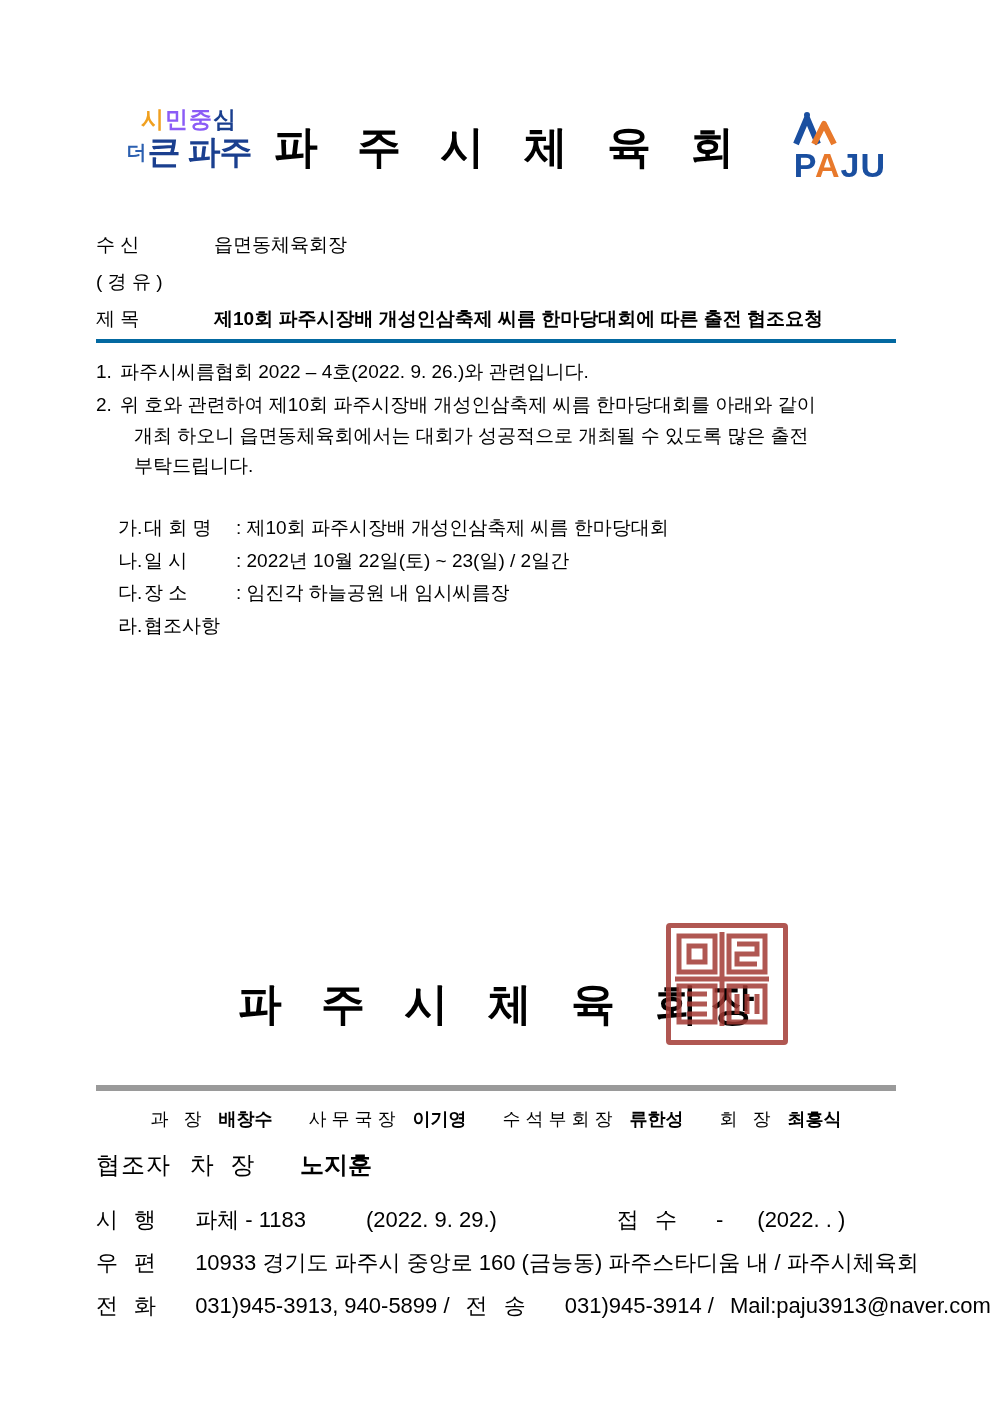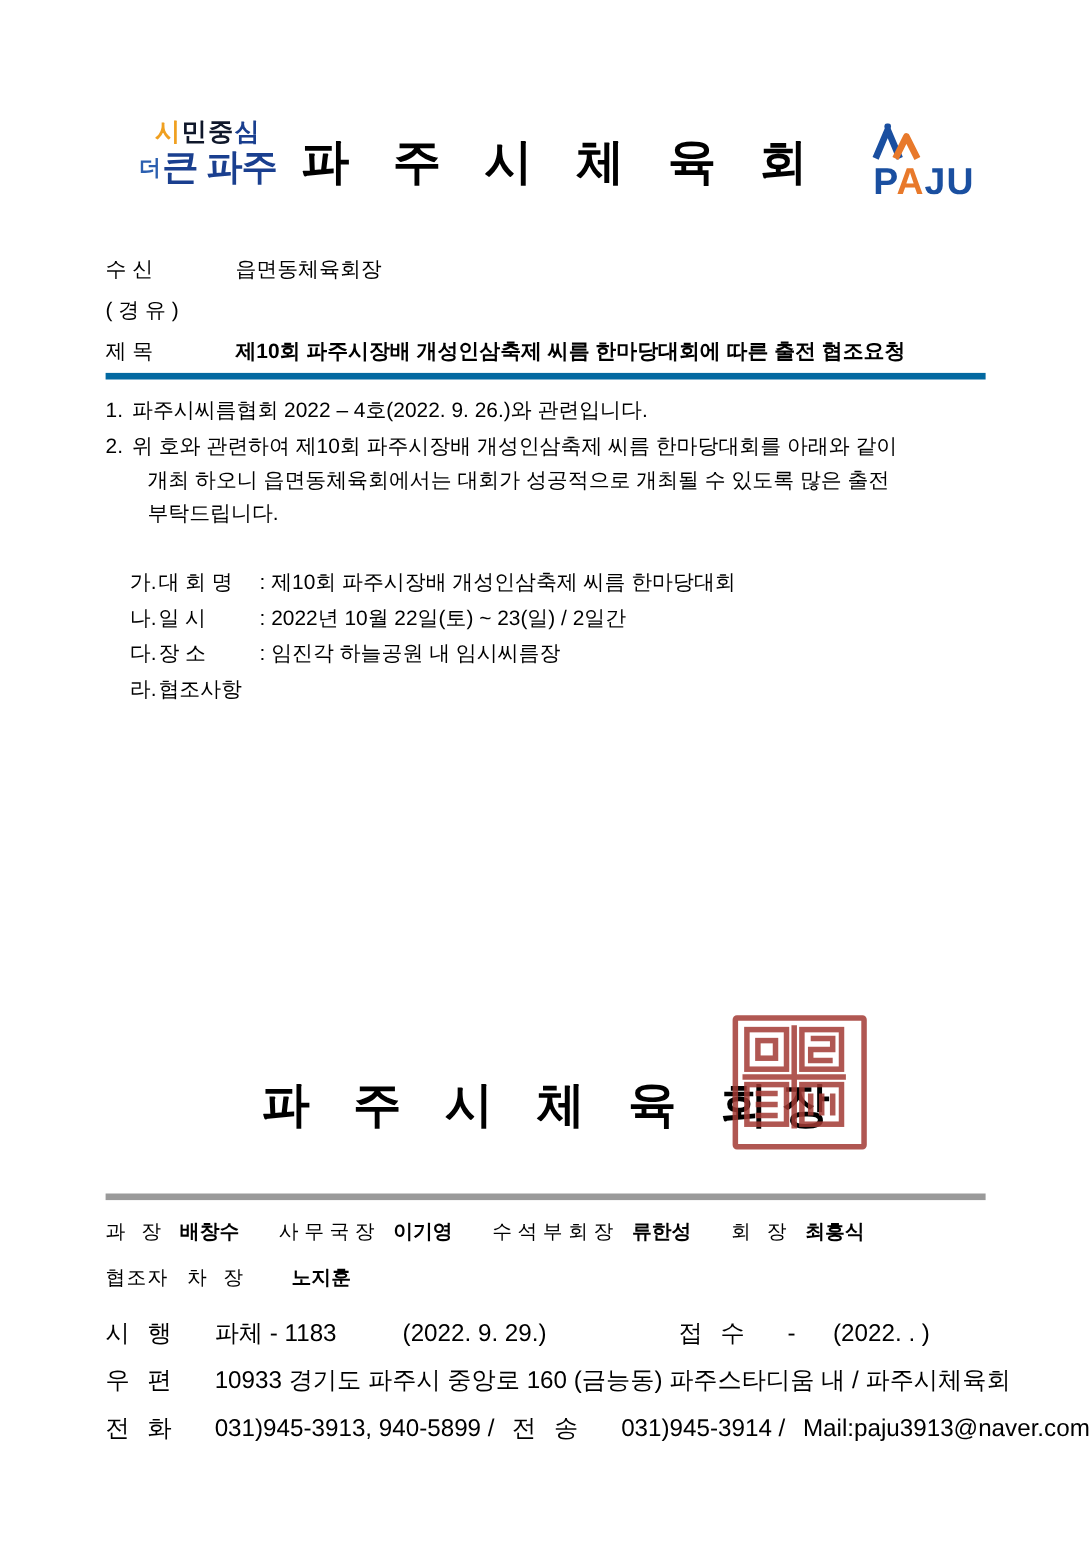--- a/index.html
+++ b/index.html
@@ -37,21 +37,21 @@
   }
   .logo-left .l1 {
     font-size: 23px;
     font-weight: bold;
     letter-spacing: 1px;
     color: #1a3f8f;
     position: relative;
     display: inline-block;
   }
   .logo-left .l1 .c1 { color: #f0a020; }
-  .logo-left .l1 .c2 { color: #0f172a; }
+  .logo-left .l1 .c2 { color: #8b5cf6; }
   .logo-left .l1 .c3 { color: #1a3f8f; }
   .logo-left .l2 {
     margin-top: 4px;
     font-size: 33px;
     font-weight: bold;
     color: #1a3f8f;
     letter-spacing: -1px;
   }
   .logo-left .l2 .small {
     font-size: 20px;
@@ -105,21 +105,21 @@
     letter-spacing: 0px;
   }
   .addr-label.spread {
     display: flex;
     justify-content: space-between;
     padding-right: 26px;
     box-sizing: border-box;
   }
   .addr-value { flex: 1; }
   .subject-row {
-    border-bottom: 6px solid #0369a1;
+    border-bottom: 4px solid #0369a1;
     padding-bottom: 7px;
     margin-bottom: 0;
   }
   .subject-row .addr-value { font-weight: bold; }
 
   
   .body-block {
     margin-top: 14px;
     font-size: 19px;
     line-height: 1.62;
@@ -194,38 +194,38 @@
     right: 96px;
     top: 1085px;
   }
   .divider {
     height: 6px;
     background: #9a9a9a;
     margin-bottom: 16px;
   }
   .sign-line {
     display: flex;
+    justify-content: center;
     align-items: baseline;
     font-size: 18px;
     gap: 0;
     margin-bottom: 18px;
     flex-wrap: nowrap;
-    font-family: Liberation Serif, serif;
   }
   .sign-line .role {
     letter-spacing: 5px;
     margin-right: 12px;
   }
   .sign-line .person {
     font-weight: bold;
     margin-right: 36px;
   }
   .sign-line .person:last-child { margin-right: 0; }
   .coop-line {
-    font-size: 18px;
+    font-size: 24px;
     margin-bottom: 18px;
   }
   .coop-line .lbl { letter-spacing: 1px; }
   .coop-line .role2 { letter-spacing: 5px; margin-left: 12px; }
   .coop-line .person { font-weight: bold; margin-left: 34px; }
 
   .meta-line {
     font-size: 22px;
     line-height: 1.95;
     white-space: nowrap;

